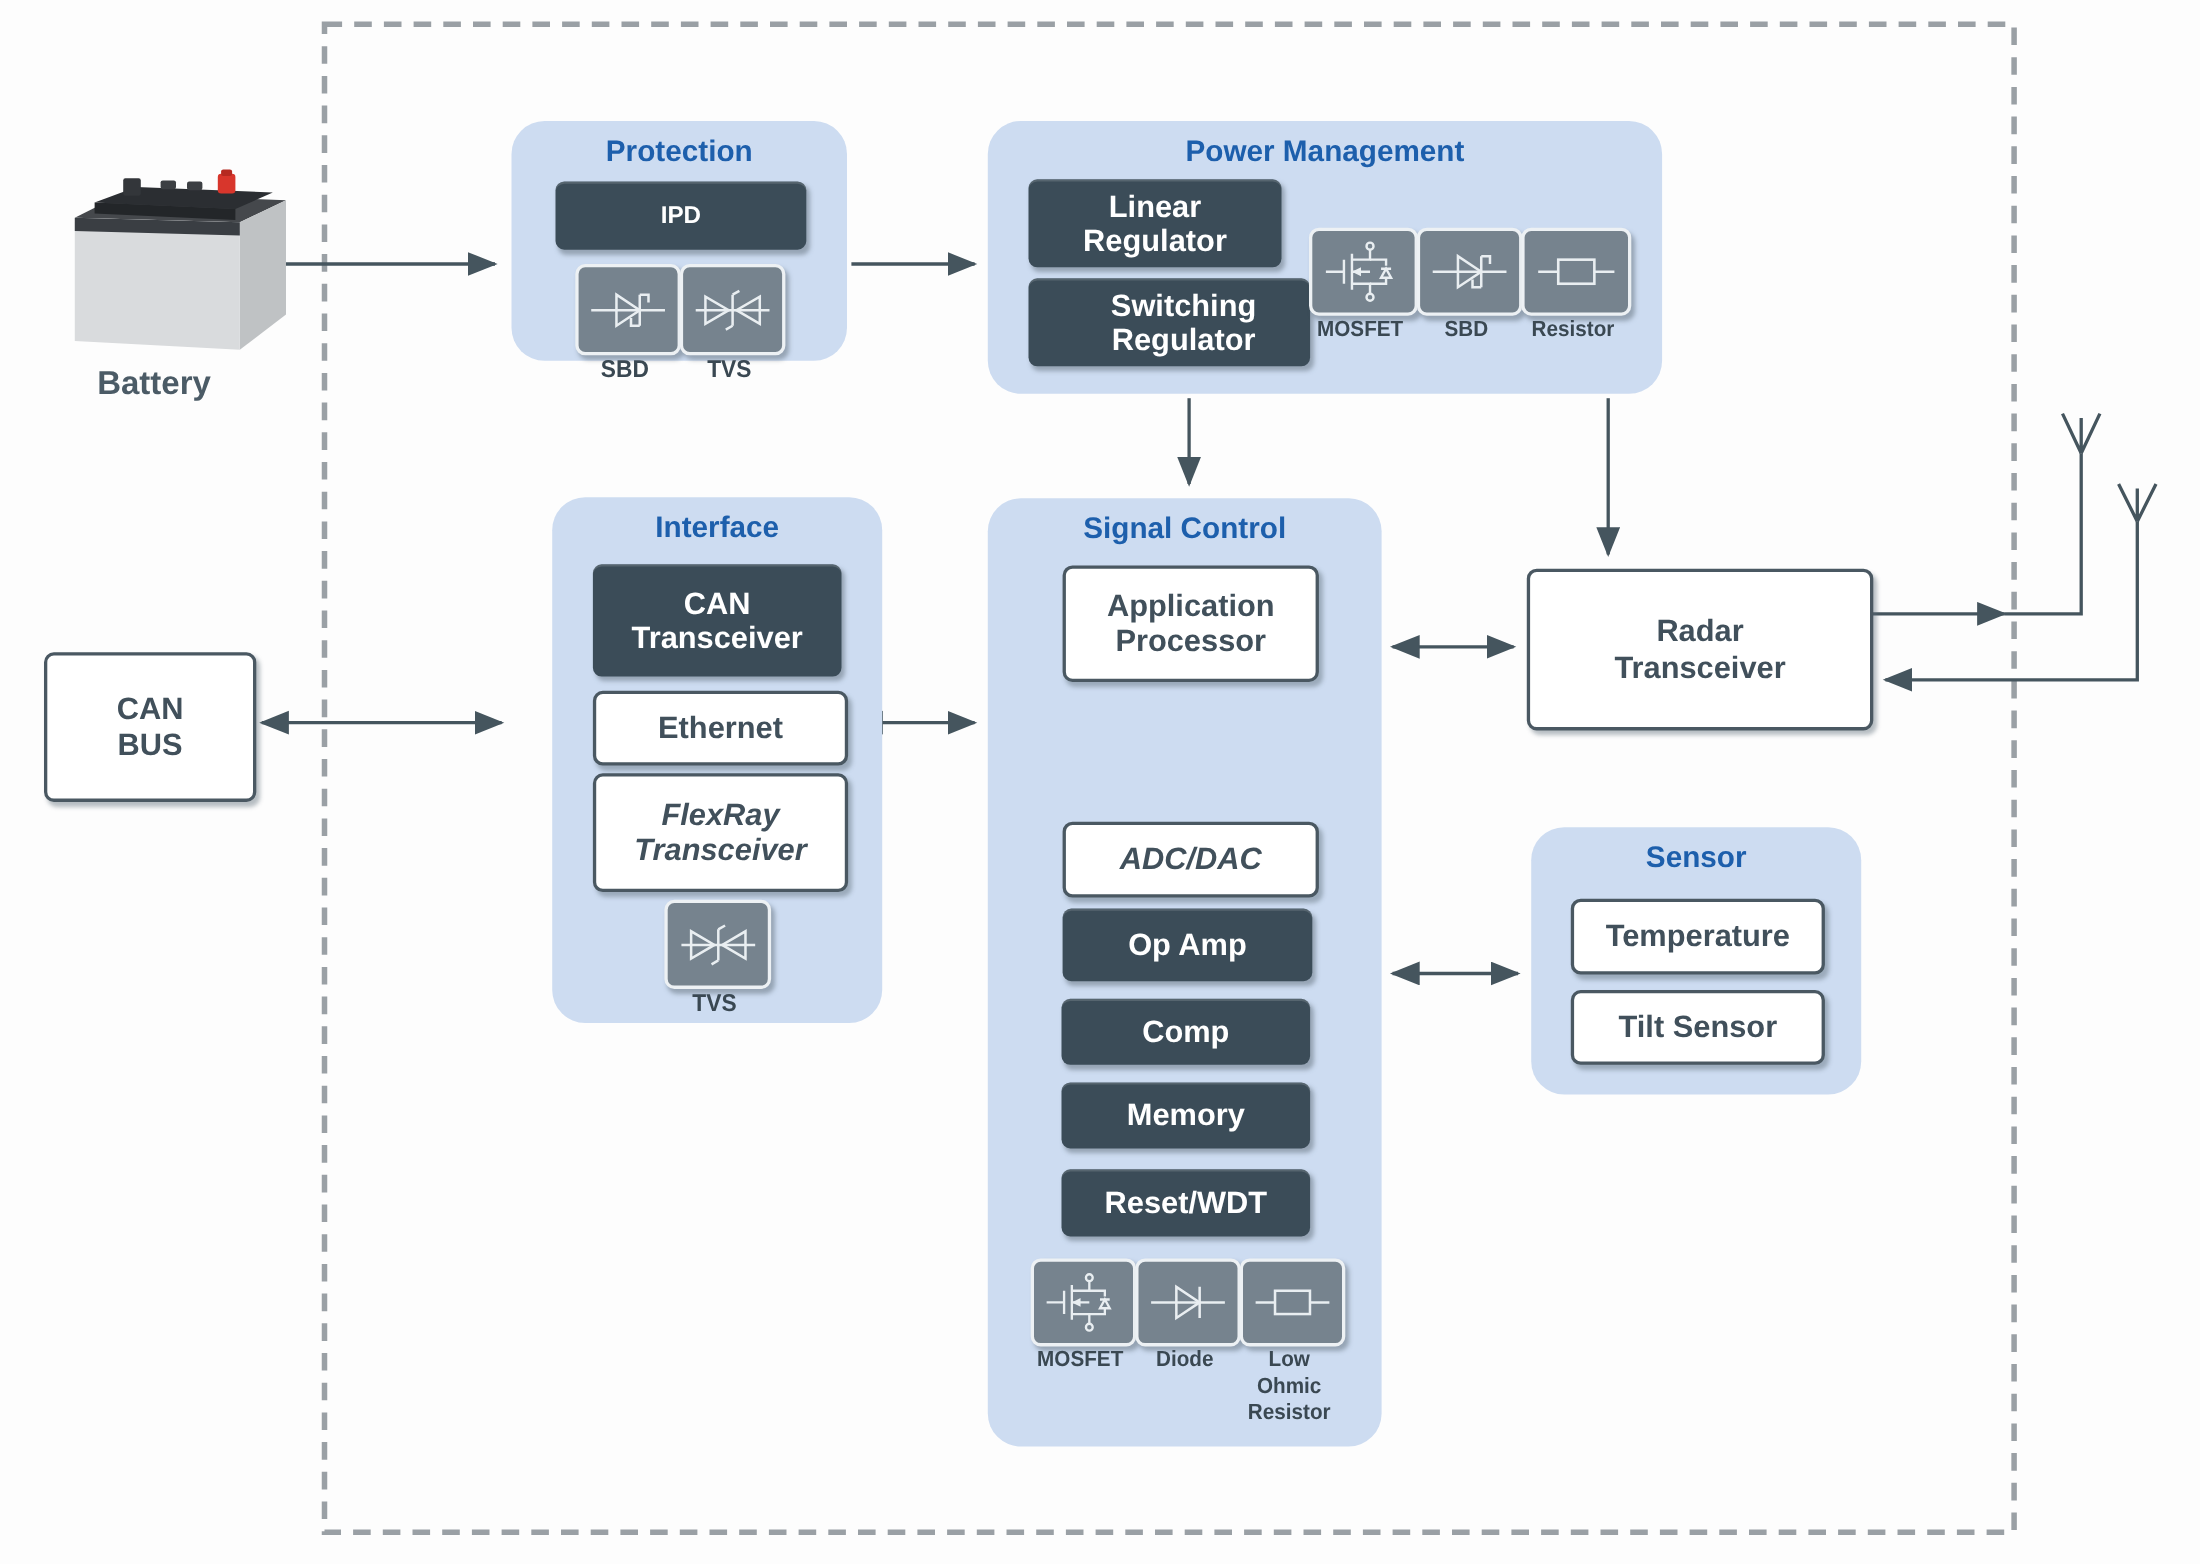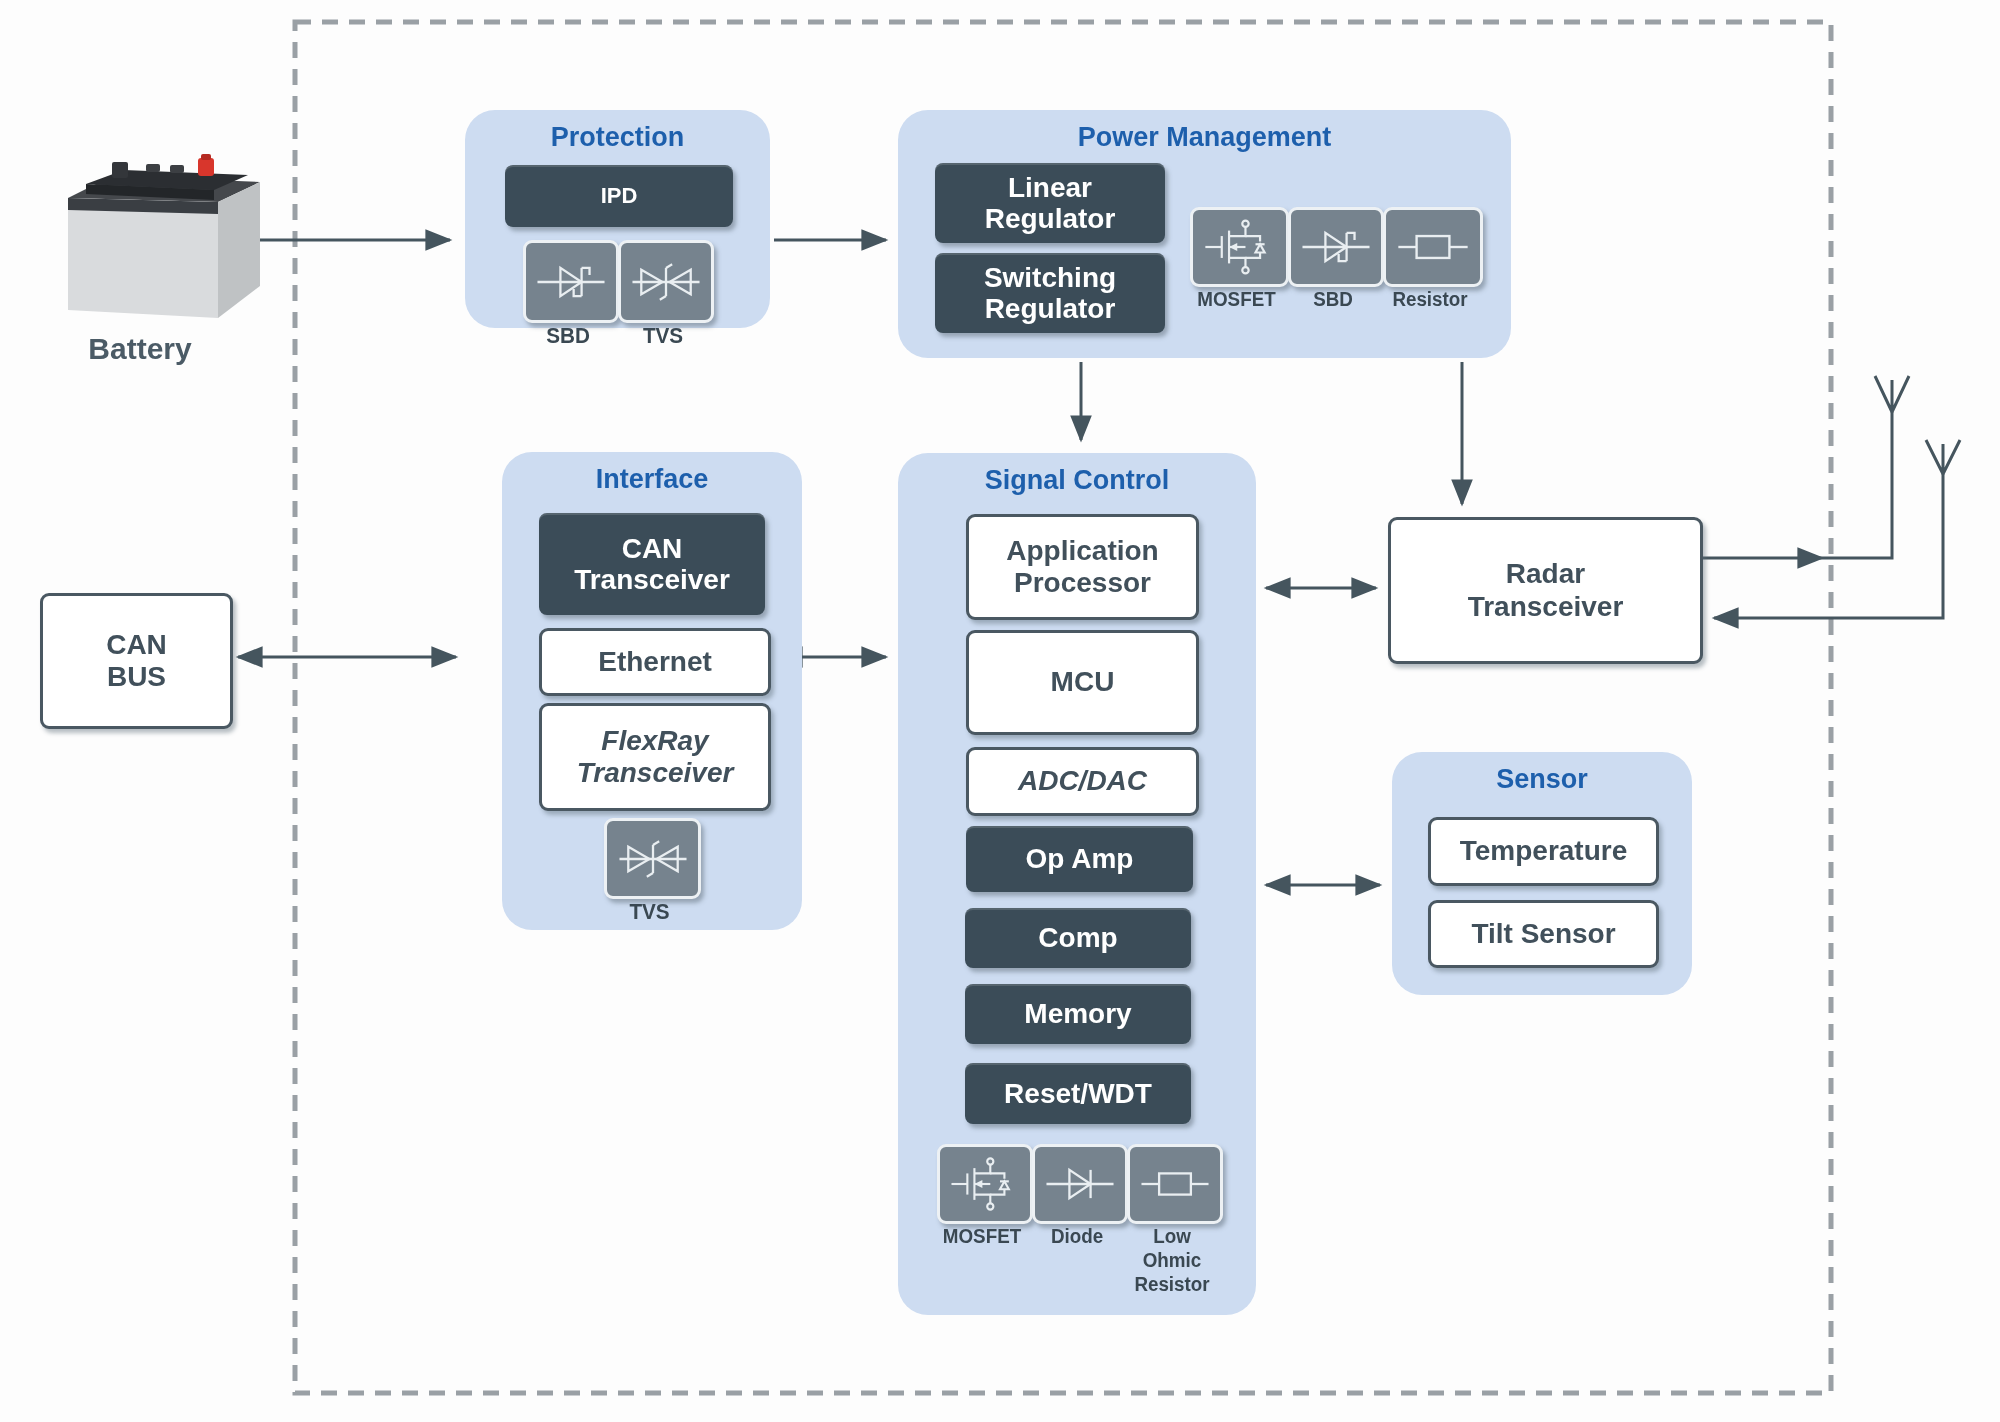--- a/index.html
+++ b/index.html
@@ -102,21 +102,21 @@
       </svg>
     </div>
     <div class="tile-label lg" style="left:48px;top:213px;width:110px;">SBD</div>
     <div class="tile-label lg" style="left:143px;top:213px;width:110px;">TVS</div>
   </div>
 
   <div class="panel" style="left:898px;top:110px;width:613px;height:248px;">
     <div class="panel-title">Power Management</div>
     <div class="darkbox pre" style="left:37px;top:53px;width:230px;height:80px;">Linear
 Regulator</div>
-    <div class="darkbox pre" style="left:37px;top:143px;width:230px;height:80px;">Switching
+    <div class="darkbox pre" style="left:37px;top:143px;width:230px;height:80px;padding-left:26px;">Switching
 Regulator</div>
     <div class="tile" style="left:292px;top:97px;width:93px;height:74px;">
       <svg class="icon-svg" width="78" height="62" viewBox="0 0 84 68" stroke="#e9eef1" stroke-width="2.4" fill="none">
         <line x1="4" y1="34" x2="22" y2="34"></line>
         <line x1="22" y1="22" x2="22" y2="46"></line>
         <line x1="30" y1="16" x2="30" y2="52"></line>
         <polyline points="30,22 48,22 48,12"></polyline>
         <circle cx="48" cy="8.5" r="3.5"></circle>
         <polyline points="30,46 48,46 48,56"></polyline>
         <circle cx="48" cy="59.5" r="3.5"></circle>
@@ -166,21 +166,20 @@
         <polyline points="42,50 35,54"></polyline>
       </svg>
     </div>
     <div class="tile-label lg" style="left:92px;top:447px;width:111px;">TVS</div>
   </div>
 
   <div class="panel" style="left:898px;top:453px;width:358px;height:862px;">
     <div class="panel-title">Signal Control</div>
     <div class="whitebox pre" style="left:68px;top:61px;width:227px;height:100px;">Application
 Processor</div>
-    <div class="whitebox" style="left:68px;top:177px;width:227px;height:99px;">MCU</div>
     <div class="whitebox" style="left:68px;top:294px;width:227px;height:63px;font-style:italic;">ADC/DAC</div>
     <div class="darkbox" style="left:68px;top:373px;width:227px;height:66px;">Op Amp</div>
     <div class="darkbox" style="left:67px;top:455px;width:226px;height:60px;">Comp</div>
     <div class="darkbox" style="left:67px;top:531px;width:226px;height:60px;">Memory</div>
     <div class="darkbox" style="left:67px;top:610px;width:226px;height:61px;">Reset/WDT</div>
     <div class="tile" style="left:39px;top:691px;width:90px;height:74px;">
       <svg class="icon-svg" width="76" height="60" viewBox="0 0 84 68" stroke="#e9eef1" stroke-width="2.4" fill="none">
         <line x1="4" y1="34" x2="22" y2="34"></line>
         <line x1="22" y1="22" x2="22" y2="46"></line>
         <line x1="30" y1="16" x2="30" y2="52"></line>

